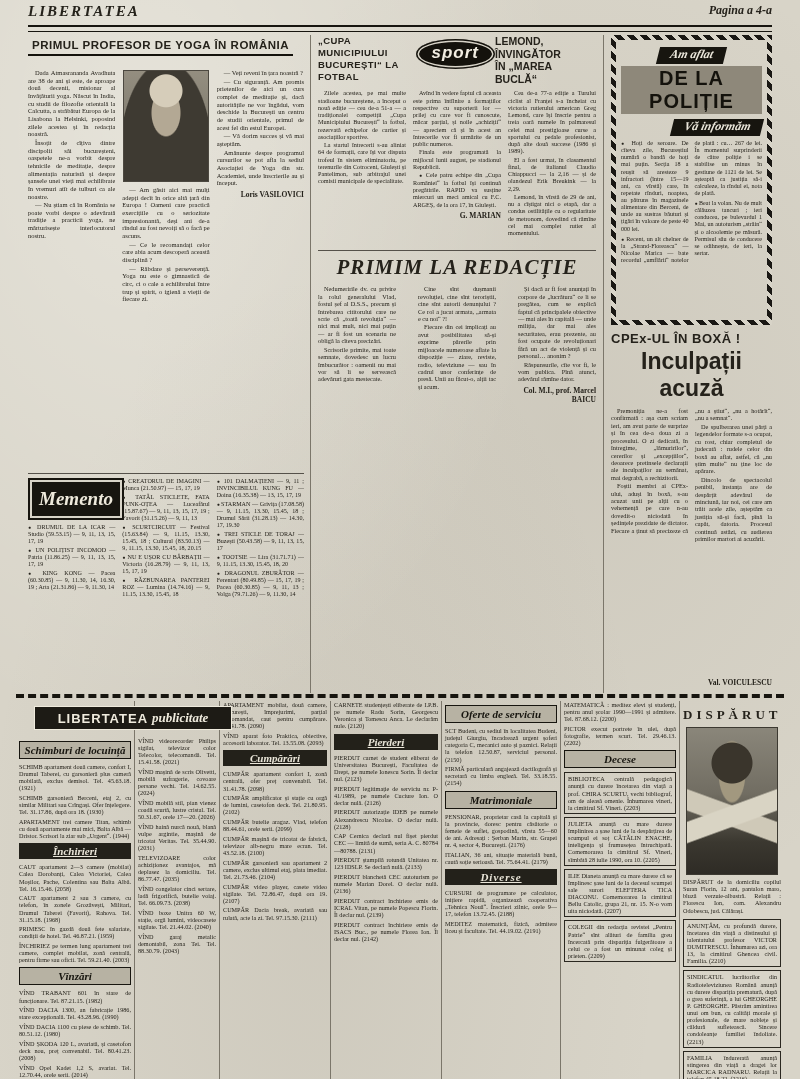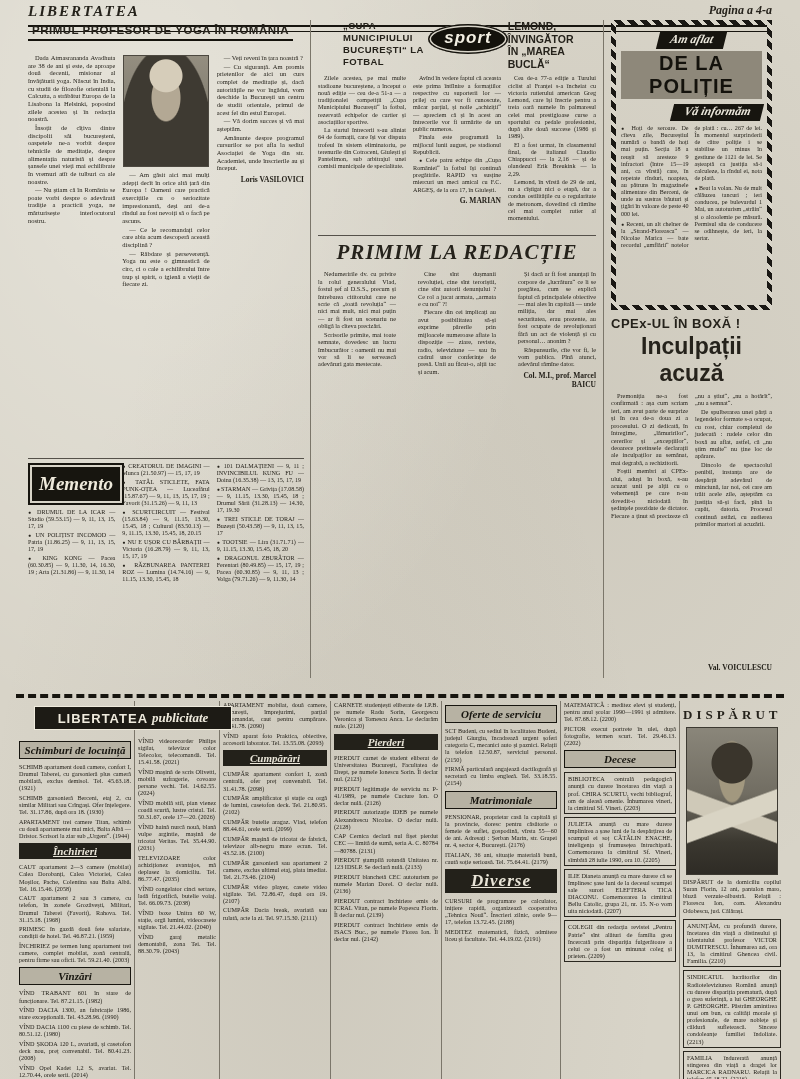--- a/index.html
+++ b/index.html
@@ -11,21 +11,21 @@
           radial-gradient(ellipse at 70% 40%, rgba(120,112,95,.10), transparent 55%),
           radial-gradient(ellipse at 40% 85%, rgba(120,112,95,.10), transparent 50%),
           #d8d4c8;}
   
   .mast{position:absolute;left:28px;top:3px;width:744px;height:22px;}
   .mast .paper{font:italic 900 15px "Liberation Serif",serif;letter-spacing:2px;float:left;}
   .mast .pageno{font:italic 700 12px "Liberation Serif",serif;float:right;}
   .rule2{position:absolute;left:28px;top:25px;width:744px;height:4px;
          border-top:2px solid #17150f;border-bottom:1px solid #17150f;}
   
-  .main{position:absolute;left:28px;top:20px;width:744px;height:658px;display:flex;}
+  .main{position:absolute;left:28px;top:35px;width:744px;height:658px;display:flex;}
   .zoneA{width:276px;padding-right:6px;overflow:hidden;}
   .zoneB{width:278px;padding:0 7px;border-left:1px solid #7b766a;border-right:1px solid #7b766a;overflow:hidden;}
   .zoneC{flex:1;padding-left:7px;overflow:hidden;}
   p{margin:0 0 1px 0;}
   .bodytxt p{font-size:6.5px;line-height:1.18;text-align:justify;text-indent:7px;}
   .sign{text-align:right;font-weight:bold;font-size:7.5px;margin-top:3px;}
   
   .kicker{display:inline-block;font:700 11.5px "Liberation Sans",sans-serif;letter-spacing:.5px;
           border-bottom:2px solid #14120c;padding:1px 4px 3px;margin:2px 0 6px;}
   .headline{font:700 19px "Liberation Sans",sans-serif;line-height:1.12;margin-bottom:7px;}
@@ -41,21 +41,21 @@
   
   .memento{border-top:1px solid #55514a;margin-top:4px;padding-top:4px;}
   .memcols{column-count:3;column-gap:7px;height:124px;overflow:hidden;}
   .memlogo{width:92px;height:38px;background:#17150f;color:#eee9db;border:2px solid #17150f;
            box-shadow:inset 0 0 0 2px #d8d4c8; display:flex;align-items:center;justify-content:center;
            font:italic 900 19px "Liberation Serif",serif;margin:0 0 4px 0;}
   .memcols p{font-size:6.1px;line-height:1.15;text-align:justify;margin:0 0 2px;}
   .memcols p::before{content:"● ";font-size:5px;}
   
   .sport-head{display:flex;align-items:flex-start;margin-bottom:4px;}
-  .cupk{width:112px;font:700 9.5px "Liberation Sans",sans-serif;letter-spacing:.4px;line-height:1.25;margin-left:25px;}
+  .cupk{width:112px;font:700 9.5px "Liberation Sans",sans-serif;letter-spacing:.4px;line-height:1.25;}
   .sportlogo{flex:1;text-align:left;padding-top:4px;}
   .sportlogo span{display:inline-block;background:#14120c;color:#f2eee2;border-radius:50%;
      padding:4px 16px 6px;font:italic 900 17px "Liberation Sans",sans-serif;letter-spacing:1px;
      box-shadow:inset 0 0 0 1.5px #14120c, inset 0 0 0 3px #d8d4c8;}
   .lemt{width:116px;font:700 10.5px "Liberation Sans",sans-serif;line-height:1.2;text-align:left;}
   .sportcols{display:flex;gap:7px;height:158px;overflow:hidden;margin-bottom:2px;}
   .sportcols>div{flex:1;overflow:hidden;}
   .sportcols p{font-size:6.2px;line-height:1.17;text-align:justify;text-indent:6px;}
   .bull::before{content:"● ";font-size:5px;}
   
@@ -92,21 +92,21 @@
   .banner{position:absolute;left:18px;top:8px;width:198px;height:24px;background:#1d1b15;
       color:#efebdd;display:flex;align-items:center;justify-content:center;gap:4px;
       box-shadow:inset 0 0 0 1px #efebdd;}
   .banner .b1{font:800 13px "Liberation Sans",sans-serif;letter-spacing:1px;}
   .banner .b2{font:italic 700 13px "Liberation Serif",serif;}
   .adp p{font-size:6.2px;line-height:1.15;text-align:justify;margin:0 0 2.5px;}
   .band{display:block;text-align:center;font:italic 700 11px "Liberation Serif",serif;
         padding:2px 0;margin:4px 0 4px;}
   .band-dark{background:#23211a;color:#e9e5d8;text-decoration:underline;}
   .band-lite{background:#b7b2a3;color:#17150f;border:1px solid #17150f;}
-  .band-big{font-size:17px;letter-spacing:1px;}
+  .band-big{font-size:11px;letter-spacing:1px;}
   .notice{border:1px solid #2a2720;padding:2px 3px;margin:0 0 3px;}
   .notice p{font-size:6.2px;line-height:1.15;text-align:justify;margin:0;}
   .disp-title{font:700 13px "Liberation Serif",serif;letter-spacing:4px;text-align:center;margin:6px 0 4px;}
   .photo-missing{width:90px;height:146px;margin:0 auto 3px;border:1px solid #3c3931;
       background:
         radial-gradient(circle at 50% 24%, #3a352c 0 20px, transparent 21px),
         radial-gradient(ellipse at 50% 30%, #a2987f 0 13px, transparent 14px),
         linear-gradient(160deg, transparent 52%, #d9d4c4 53% 64%, transparent 65%),
         linear-gradient(200deg, transparent 52%, #cfc9b8 53% 64%, transparent 65%),
         linear-gradient(180deg,#8a867a 0%, #716d62 45%, #3b3830 78%, #2e2b25 100%);}

